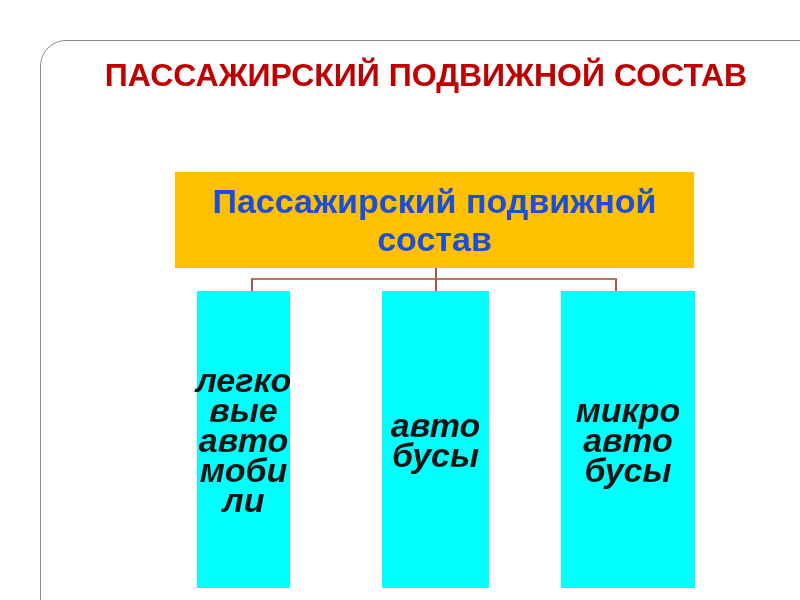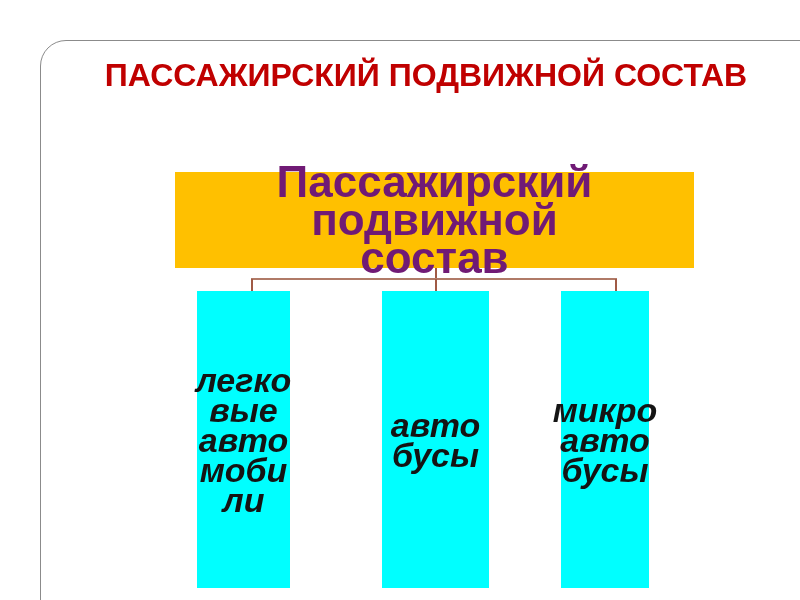--- a/index.html
+++ b/index.html
@@ -27,31 +27,31 @@
   .node {
     position: absolute;
     display: flex; align-items: center; justify-content: center;
     text-align: center;
   }
   .root-node {
     left: 139px; top: 136px; width: 519px; height: 96px;
     background: #ffc000;
   }
   .root-label {
-    font-size: 44px; font-weight: bold; color: #701a75;
+    font-size: 34px; font-weight: bold; color: #1d4ed8;
     line-height: 38px; white-space: pre-line;
   }
   .child-node { top: 255px; height: 297px; background: #00ffff; }
   .child-label {
     font-size: 34px; font-weight: bold; font-style: italic; color: #141414;
     line-height: 30px; white-space: pre-line;
   }
   .child-1 { left: 161px; width: 93px; }
   .child-2 { left: 346px; width: 107px; }
-  .child-3 { left: 525px; width: 88px; }
+  .child-3 { left: 525px; width: 134px; }
   .line { position: absolute; background: #a05a45; }
   .stem   { left: 399px; top: 232px; width: 2px; height: 11px; }
   .hbar   { left: 215px; top: 242px; width: 366px; height: 2px; background: #b07a67; }
   .drop-l { left: 215px; top: 243px; width: 2px; height: 12px; }
   .drop-m { left: 399px; top: 243px; width: 2px; height: 12px; }
   .drop-r { left: 579px; top: 243px; width: 2px; height: 12px; }
 </style>
 </head>
 <body>
 

